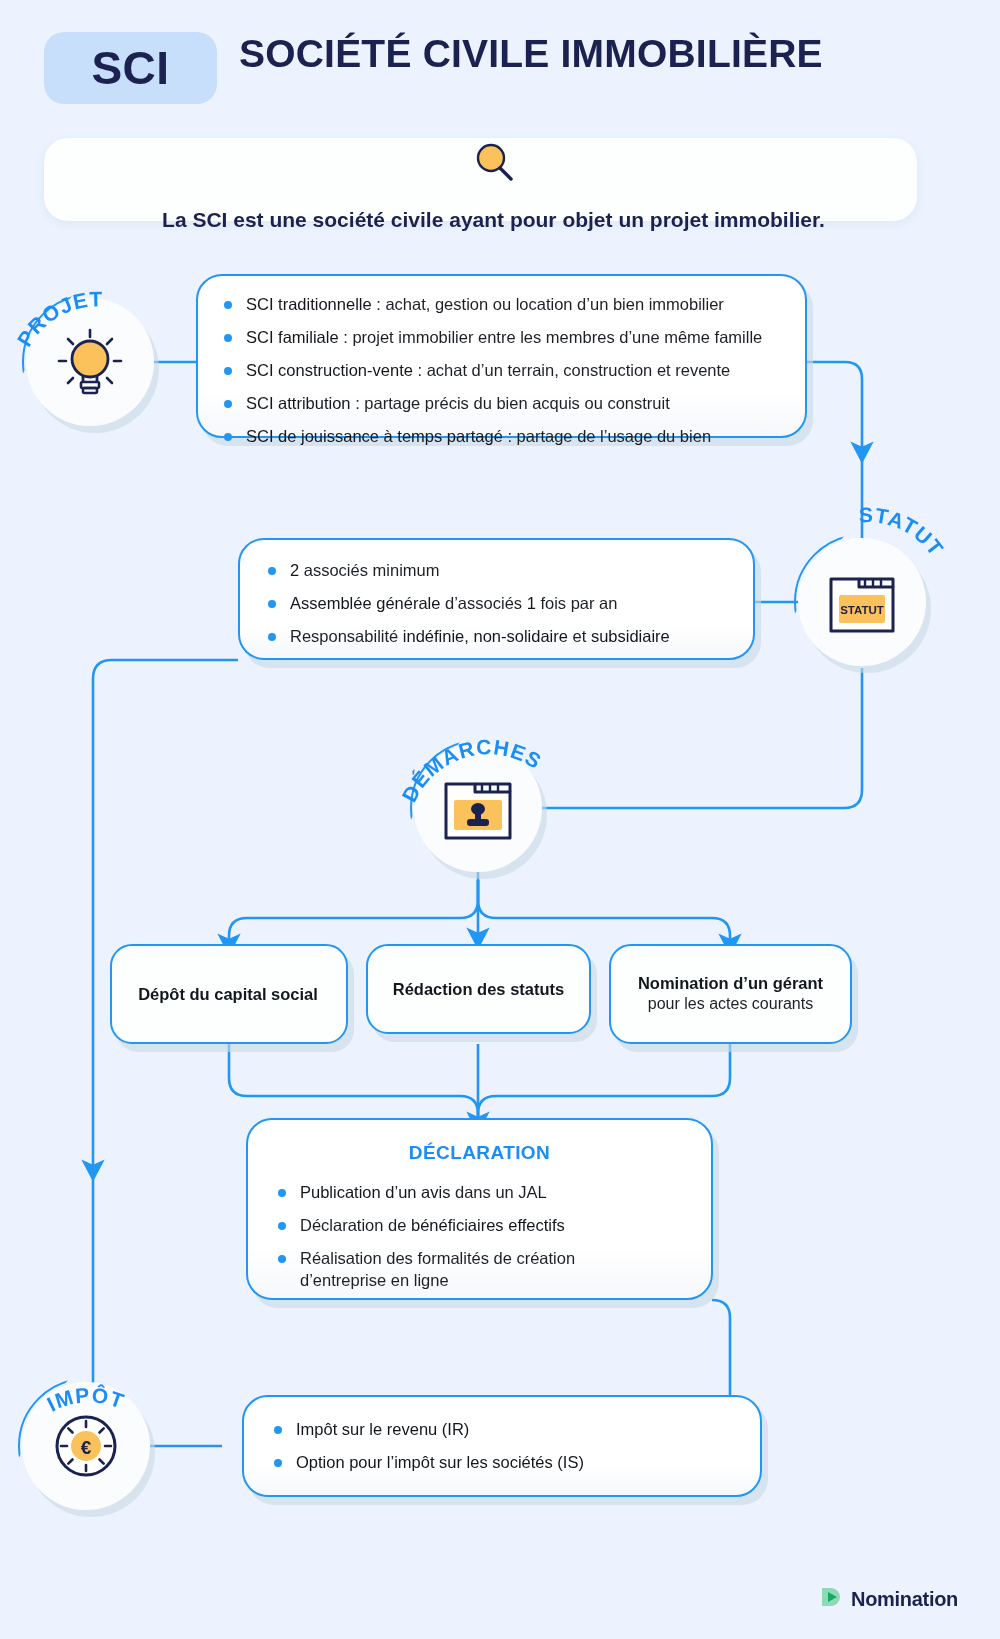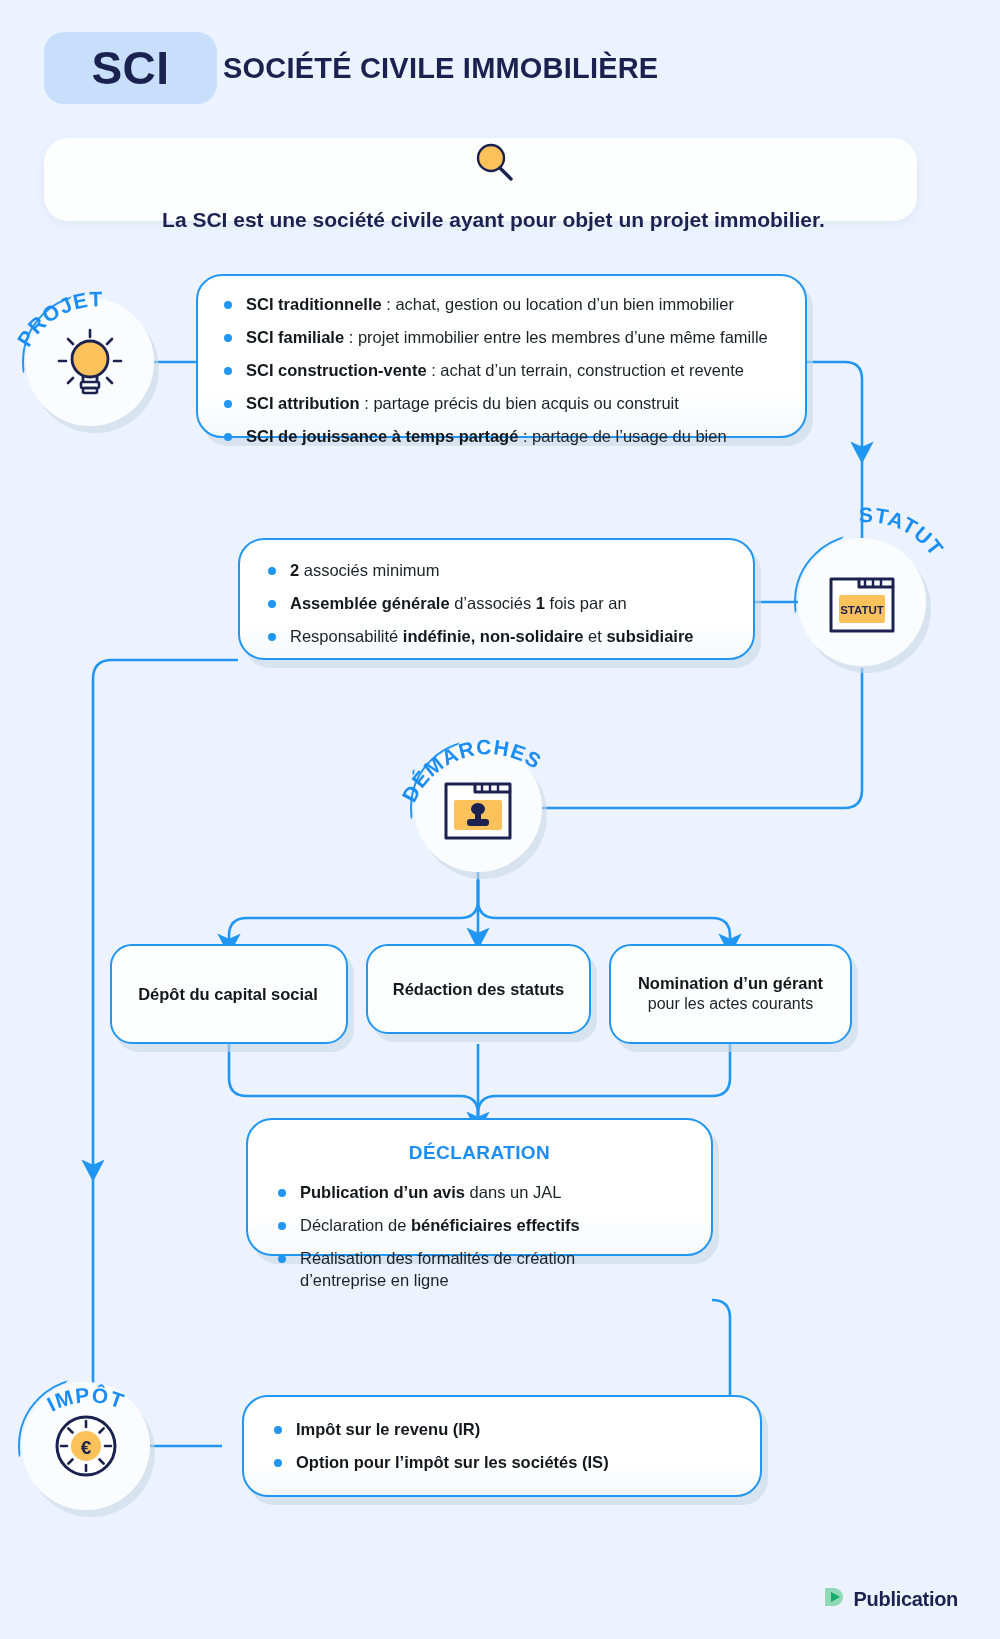--- a/index.html
+++ b/index.html
@@ -42,41 +42,40 @@
   .card.inner {
     background: linear-gradient(180deg, #ffffff 0%, #ffffff 70%, #f6f8fb 100%);
   }
 
   
   #header {
     position: absolute;
     left: 44px;
     top: 32px;
     display: flex;
-    align-items: center;
-    gap: 6px;
+    gap: 22px;
     z-index: 4;
   }
   #sci-tag {
     width: 173px;
     height: 72px;
     background: #c8dffc;
     border-radius: 20px;
     display: flex;
     align-items: center;
     justify-content: center;
   }
   #sci-tag span {
     font-size: 46px;
     font-weight: 800;
     color: #1c2250;
     letter-spacing: .5px;
   }
   #header-title {
-    font-size: 29px;
+    font-size: 39px;
     font-weight: 800;
     color: #1c2250;
     letter-spacing: .2px;
     white-space: nowrap;
   }
 
   
   #intro {
     position: absolute;
     left: 44px;
@@ -151,21 +150,21 @@
   ul.bullets li::before {
     content: "";
     position: absolute;
     left: 4px;
     top: 7px;
     width: 8px;
     height: 8px;
     border-radius: 50%;
     background: #2196f3;
   }
-  ul.bullets b { font-weight: 700; color: #14181d; }
+  ul.bullets b { font-weight: 400; color: #14181d; }
 
   
   .step {
     position: absolute;
     z-index: 3;
     background: #fdfefe;
     border: 2px solid #2196f3;
     border-radius: 22px;
     box-shadow: 6px 8px 0 0 rgba(203,216,230,.62);
     display: flex;
@@ -341,21 +340,21 @@
     <div class="t1">Dépôt du capital social</div>
   </div>
   <div class="step" style="left:366px; top:944px; width:225px; height:90px;">
     <div class="t1">Rédaction des statuts</div>
   </div>
   <div class="step" style="left:609px; top:944px; width:243px; height:100px;">
     <div class="t1">Nomination d’un gérant</div>
     <div class="t2">pour les actes courants</div>
   </div>
 
-  <div class="card inner" style="left:246px; top:1118px; width:467px; height:138px; padding:22px 26px 0 26px;">
+  <div class="card inner" style="left:246px; top:1118px; width:467px; height:182px; padding:22px 26px 0 26px;">
     <div id="decl-title">DÉCLARATION</div>
     <ul class="bullets" id="decl-list">
         <li><b>Publication d’un avis</b> dans un JAL</li>
         <li>Déclaration de <b>bénéficiaires effectifs</b></li>
         <li>Réalisation des formalités de création<br>d’entreprise en ligne</li>
       </ul>
   </div>
 
   <div class="node" style="left:22px; top:1382px;">
     <div class="node-ring"></div>
@@ -387,16 +386,16 @@
       </ul>
   </div>
 
   <div id="footer-logo">
     <span>
       <svg width="24" height="24" viewBox="0 0 24 24">
         <path d="M3,3 L12,3 A9,9 0 0 1 12,21 L3,21 Z" fill="#8fd9b6"></path>
         <path d="M9,7 L18,12 L9,17 Z" fill="#16a86a"></path>
       </svg>
     </span>
-    <span class="word">Publication</span>
+    <span class="word">Nomination</span>
   </div>
 
 </div>
 
 </body></html>

